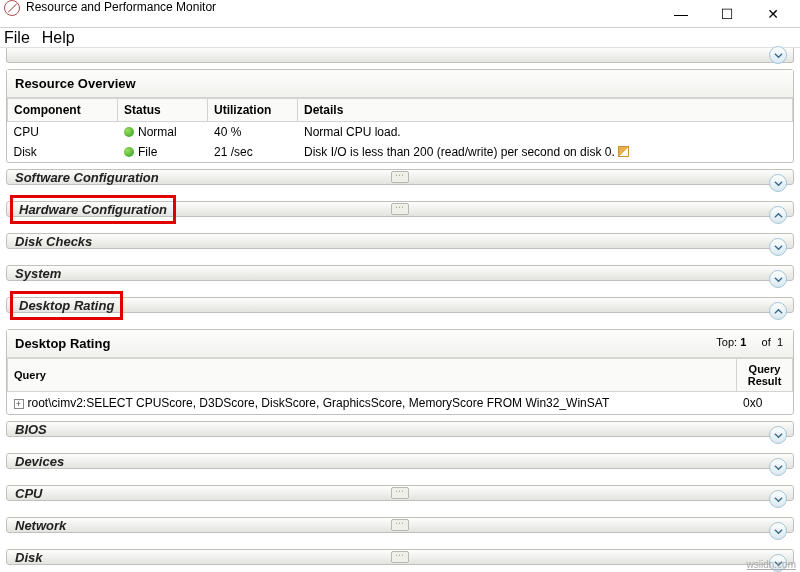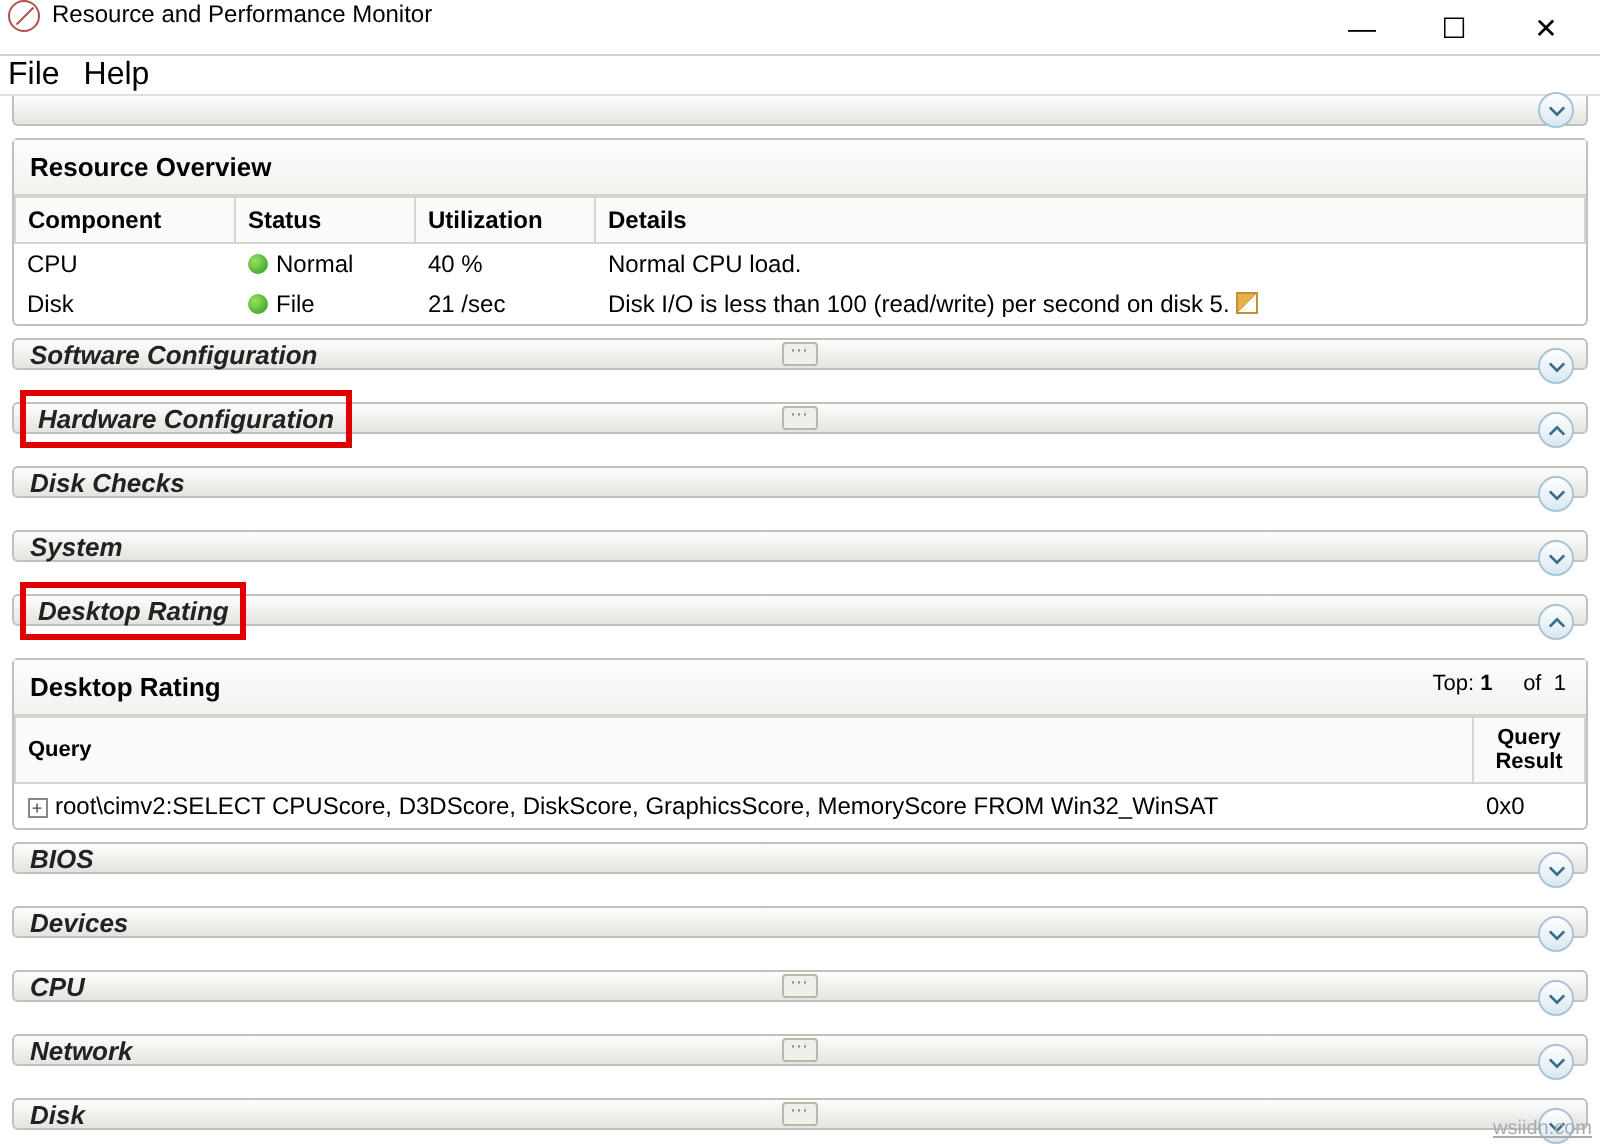--- a/index.html
+++ b/index.html
@@ -92,21 +92,21 @@
       <tr>
         <td>CPU</td>
         <td><span class="dot"></span><span>Normal</span></td>
         <td>40 %</td>
         <td>Normal CPU load.</td>
       </tr>
       <tr>
         <td>Disk</td>
         <td><span class="dot"></span><span>File</span></td>
         <td>21 /sec</td>
-        <td><span>Disk I/O is less than 100 (read/write) per second on disk 5.</span><span class="pencil"></span></td>
+        <td><span>Disk I/O is less than 200 (read/write) per second on disk 0.</span><span class="pencil"></span></td>
       </tr>
     </tbody>
       </table>
   </div>
 
   <div class="bar">
     <span class="label">Software Configuration</span>
     <span class="center-ico"></span>
     <span class="chev">
         <svg viewBox="0 0 10 10">

